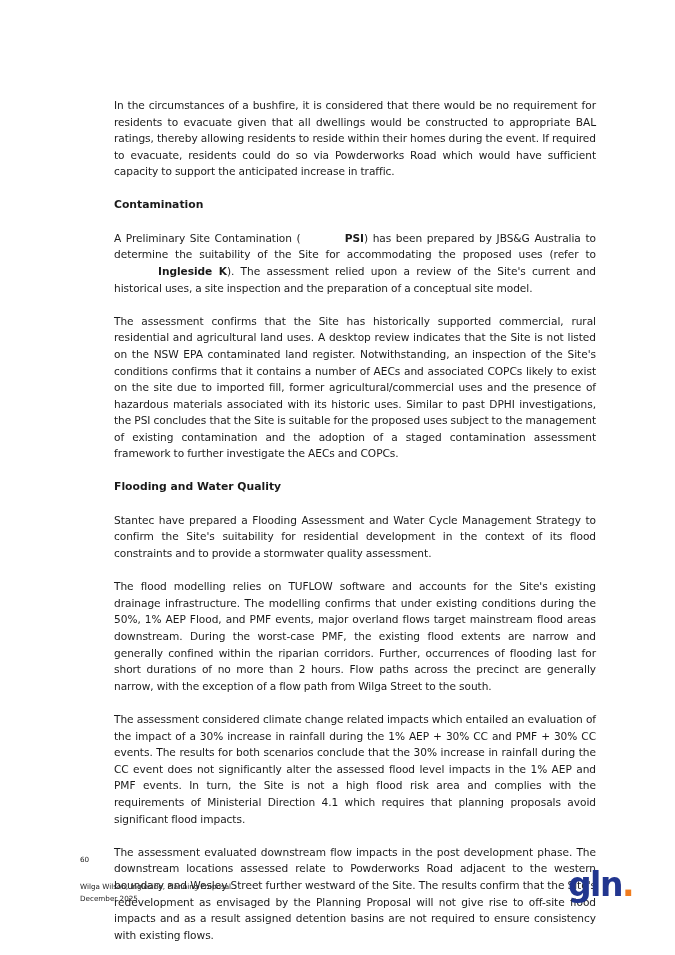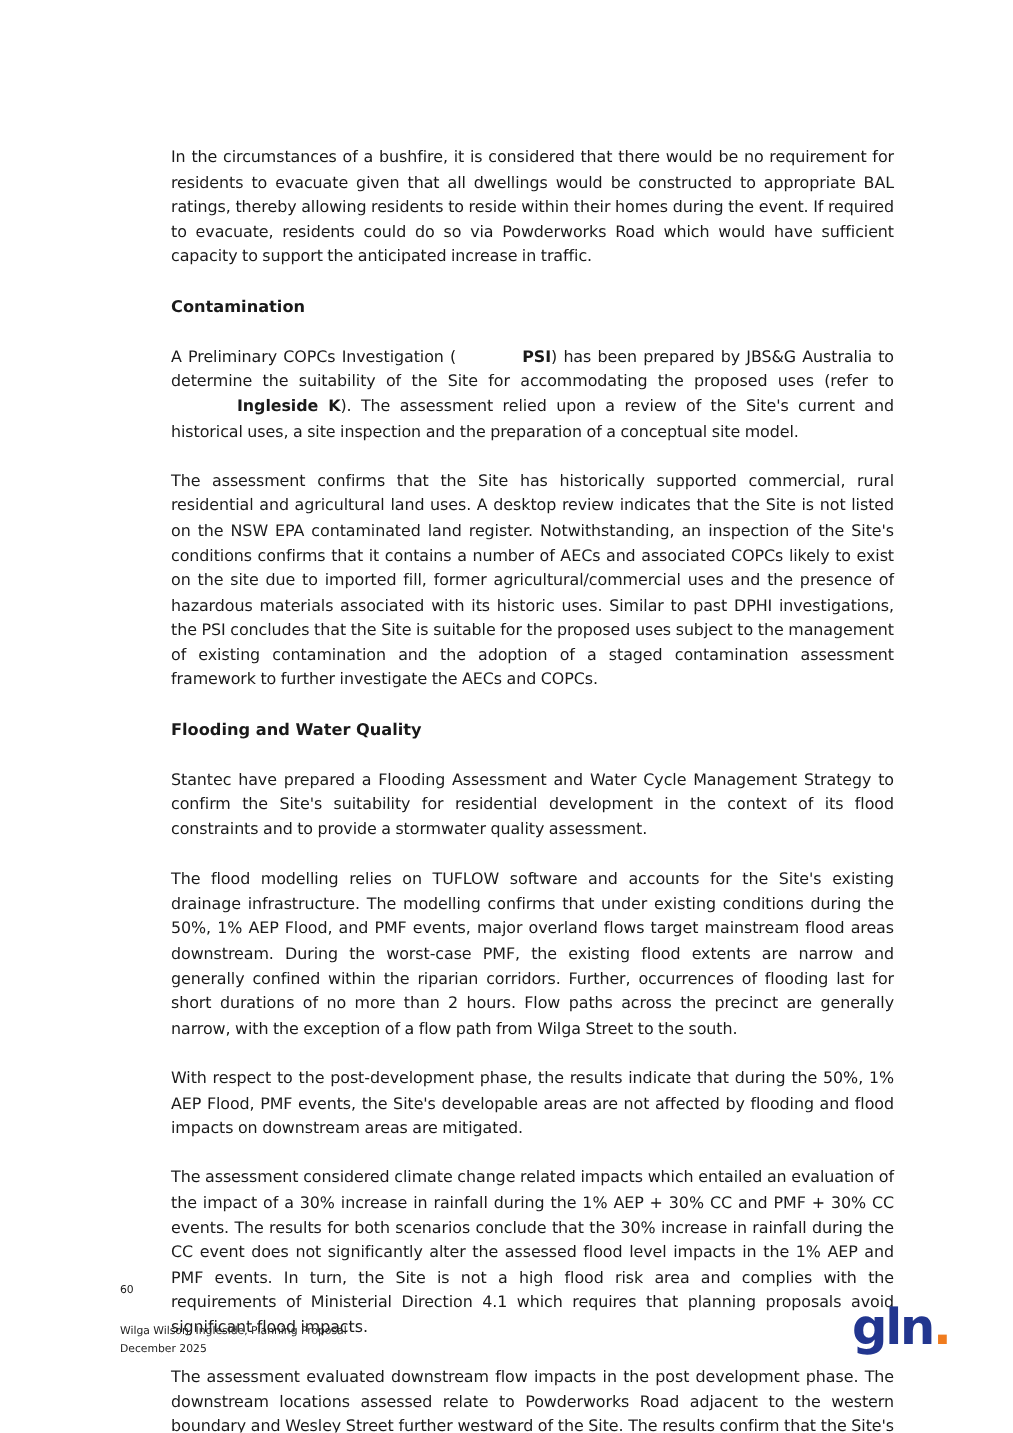--- a/index.html
+++ b/index.html
@@ -16,27 +16,26 @@
     .logo-dot { color: #f07c1e; }
   </style>
 </head>
 <body>
 
 <div class="page">
   <div class="content">
     <p>In the circumstances of a bushfire, it is considered that there would be no requirement for residents to evacuate given that all dwellings would be constructed to appropriate BAL ratings, thereby allowing residents to reside within their homes during the event. If required to evacuate, residents could do so via Powderworks Road which would have sufficient capacity to support the anticipated increase in traffic.</p>
 
     <h3>Contamination</h3>
-    <p><span>A Preliminary COPCs Investigation (</span><b>PSI</b><span>) has been prepared by JBS&amp;G Australia to determine the suitability of the Site for accommodating the proposed uses (refer to </span><b>Ingleside K</b><span>). The assessment relied upon a review of the Site's current and historical uses, a site inspection and the preparation of a conceptual site model.</span></p>
+    <p><span>A Preliminary Site Contamination (</span><b>PSI</b><span>) has been prepared by JBS&amp;G Australia to determine the suitability of the Site for accommodating the proposed uses (refer to </span><b>Ingleside K</b><span>). The assessment relied upon a review of the Site's current and historical uses, a site inspection and the preparation of a conceptual site model.</span></p>
     <p>The assessment confirms that the Site has historically supported commercial, rural residential and agricultural land uses. A desktop review indicates that the Site is not listed on the NSW EPA contaminated land register. Notwithstanding, an inspection of the Site's conditions confirms that it contains a number of AECs and associated COPCs likely to exist on the site due to imported fill, former agricultural/commercial uses and the presence of hazardous materials associated with its historic uses. Similar to past DPHI investigations, the PSI concludes that the Site is suitable for the proposed uses subject to the management of existing contamination and the adoption of a staged contamination assessment framework to further investigate the AECs and COPCs.</p>
 
     <h3>Flooding and Water Quality</h3>
     <p>Stantec have prepared a Flooding Assessment and Water Cycle Management Strategy to confirm the Site's suitability for residential development in the context of its flood constraints and to provide a stormwater quality assessment.</p>
     <p>The flood modelling relies on TUFLOW software and accounts for the Site's existing drainage infrastructure. The modelling confirms that under existing conditions during the 50%, 1% AEP Flood, and PMF events, major overland flows target mainstream flood areas downstream. During the worst-case PMF, the existing flood extents are narrow and generally confined within the riparian corridors. Further, occurrences of flooding last for short durations of no more than 2 hours. Flow paths across the precinct are generally narrow, with the exception of a flow path from Wilga Street to the south.</p>
-    <p>With respect to the post-development phase, the results indicate that during the 50%, 1% AEP Flood, PMF events, the Site's developable areas are not affected by flooding and flood impacts on downstream areas are mitigated.</p>
     <p>The assessment considered climate change related impacts which entailed an evaluation of the impact of a 30% increase in rainfall during the 1% AEP + 30% CC and PMF + 30% CC events. The results for both scenarios conclude that the 30% increase in rainfall during the CC event does not significantly alter the assessed flood level impacts in the 1% AEP and PMF events. In turn, the Site is not a high flood risk area and complies with the requirements of Ministerial Direction 4.1 which requires that planning proposals avoid significant flood impacts.</p>
     <p>The assessment evaluated downstream flow impacts in the post development phase. The downstream locations assessed relate to Powderworks Road adjacent to the western boundary and Wesley Street further westward of the Site. The results confirm that the Site's redevelopment as envisaged by the Planning Proposal will not give rise to off-site flood impacts and as a result assigned detention basins are not required to ensure consistency with existing flows.</p>
   </div>
 
   <div class="page-number">60</div>
 
   <div class="footer-text">
     <div>Wilga Wilson, Ingleside, Planning Proposal</div>
     <div>December 2025</div>
   </div>

